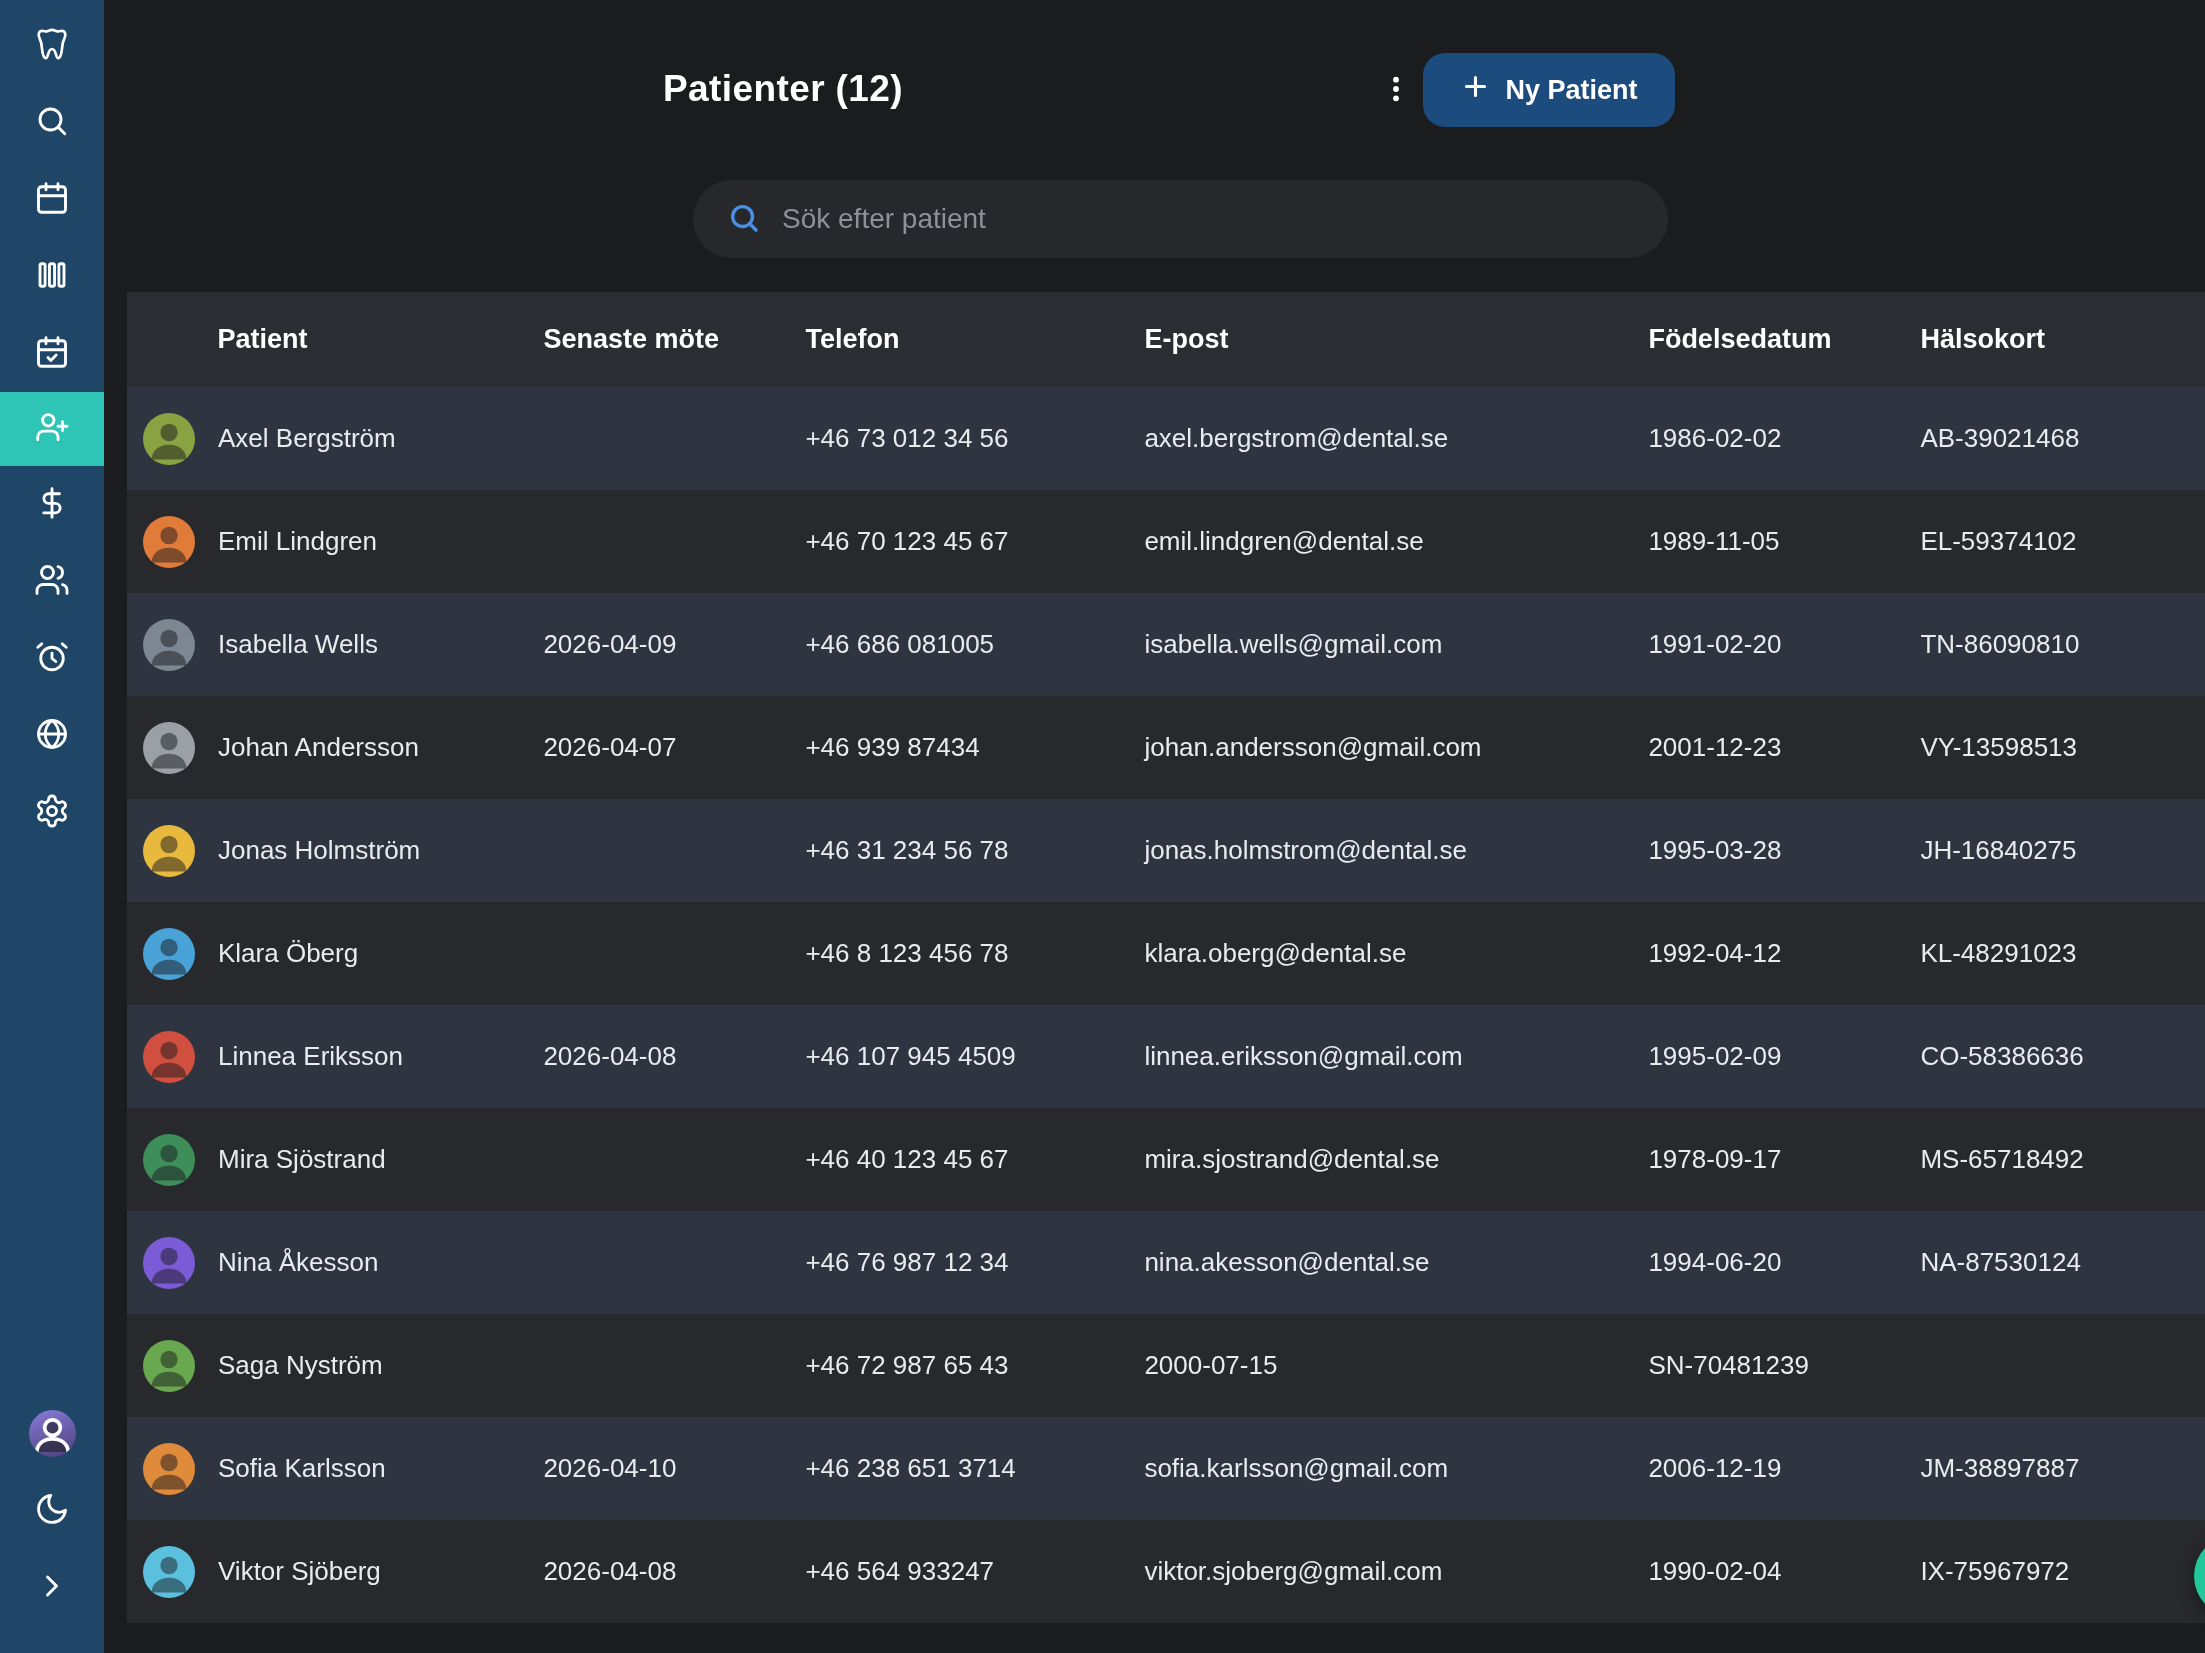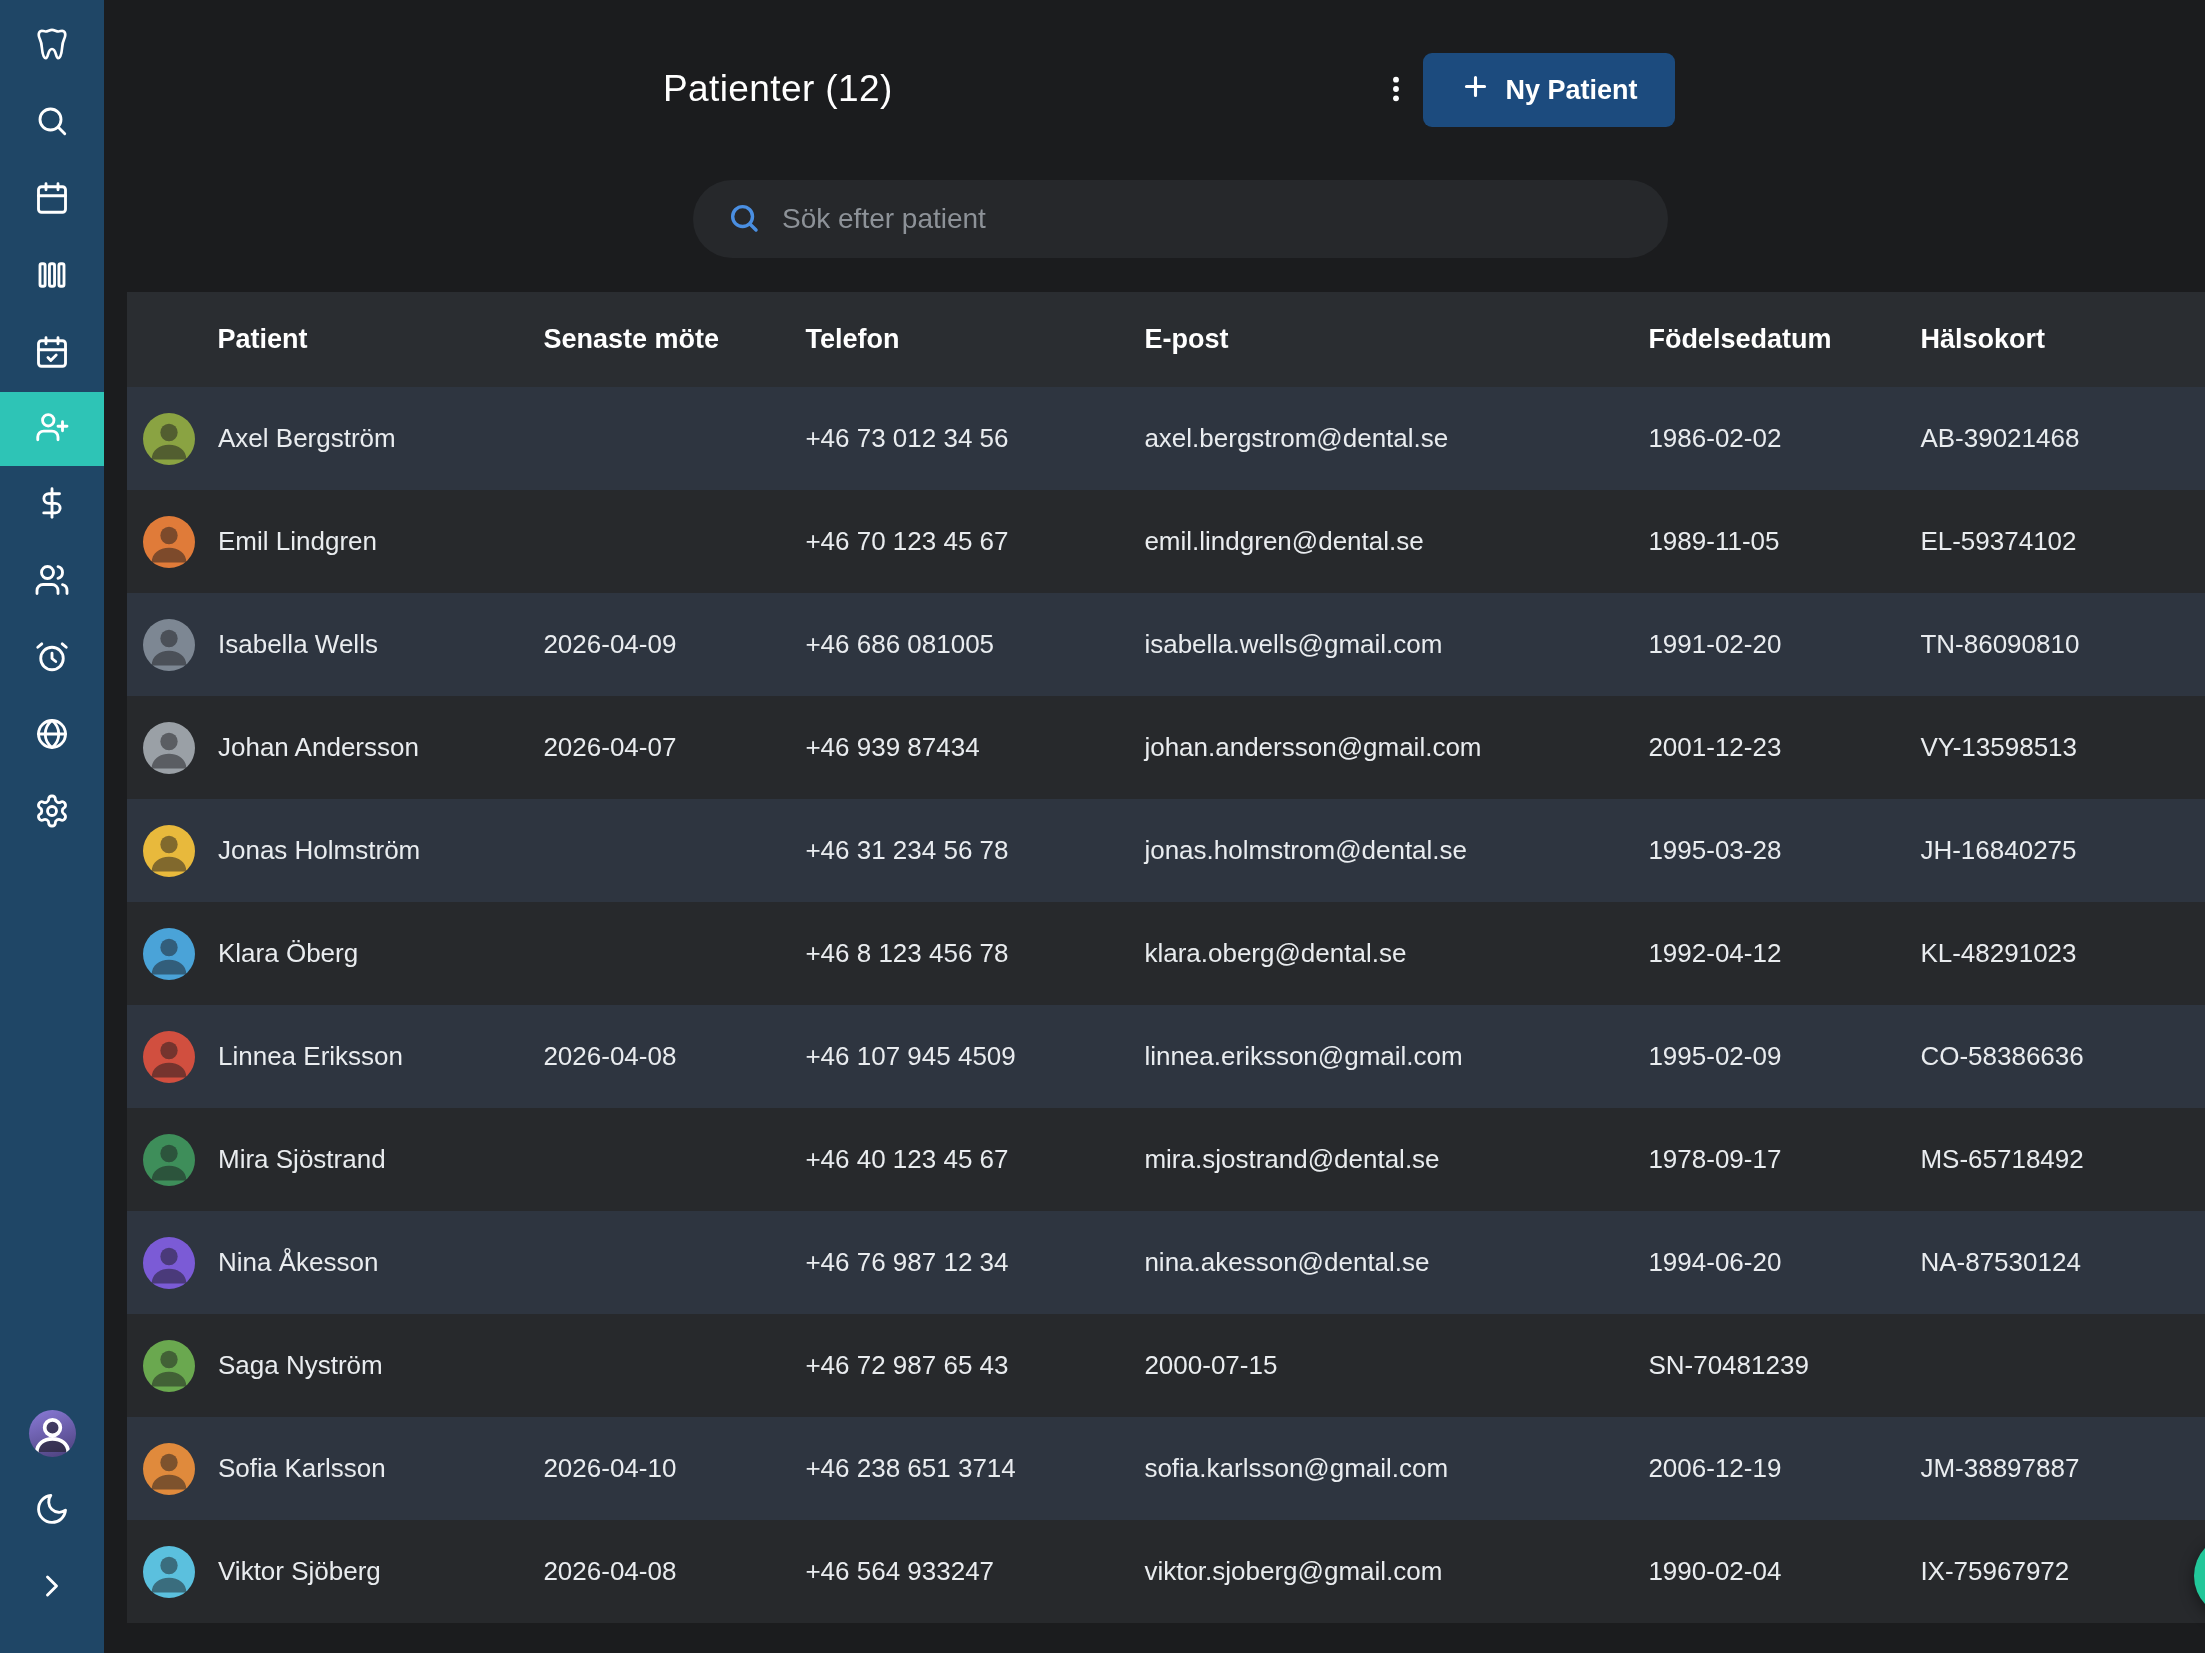--- a/index.html
+++ b/index.html
@@ -32,26 +32,26 @@
   .nav-item.logo svg{width:40px;height:40px;stroke-width:1.6;}
   .nav-item.active{background:var(--accent);height:74px;}
   .sidebar-bottom{margin-top:auto;display:flex;flex-direction:column;align-items:center;padding-bottom:27.4px;}
   .side-avatar{
     width:47px;height:47px;border-radius:50%;overflow:hidden;flex:none;
     background:linear-gradient(160deg,#8a7bd8,#4a3f7a);
   }
   .side-avatar svg,.avatar svg{display:block;width:100%;height:100%;}
   
   .main{position:relative;flex:1;height:1653px;}
-  .page-title{position:absolute;left:559px;top:68px;font-size:37px;font-weight:400;color:#fff;letter-spacing:0.4px;}
+  .page-title{position:absolute;left:559px;top:68px;font-size:37px;font-weight:700;color:#fff;letter-spacing:0.4px;}
   .kebab{position:absolute;left:1259px;top:58px;width:65px;height:65px;display:flex;align-items:center;justify-content:center;cursor:pointer;border-radius:50%;}
   .kebab svg{width:32px;height:32px;fill:#fff;}
   .btn-new{
     position:absolute;left:1319px;top:53px;height:74px;
-    background:var(--button-bg);border:none;border-radius:9px;
+    background:var(--button-bg);border:none;border-radius:22px;
     color:#fff;font-size:27px;font-weight:600;font-family:inherit;
     display:flex;align-items:center;gap:14.5px;padding:0 37px;cursor:pointer;
   }
   .btn-new svg{width:31px;height:31px;stroke:#fff;stroke-width:2.4;stroke-linecap:round;fill:none;}
   .search-wrap{
     position:absolute;left:589px;top:180px;width:975px;height:78px;
     background:var(--search-bg);border-radius:40px;
     display:flex;align-items:center;gap:21px;padding:0 24px 0 34px;
   }
   .search-wrap svg{width:34px;height:34px;stroke:var(--search-icon);stroke-width:2.4;fill:none;stroke-linecap:round;flex:none;}

